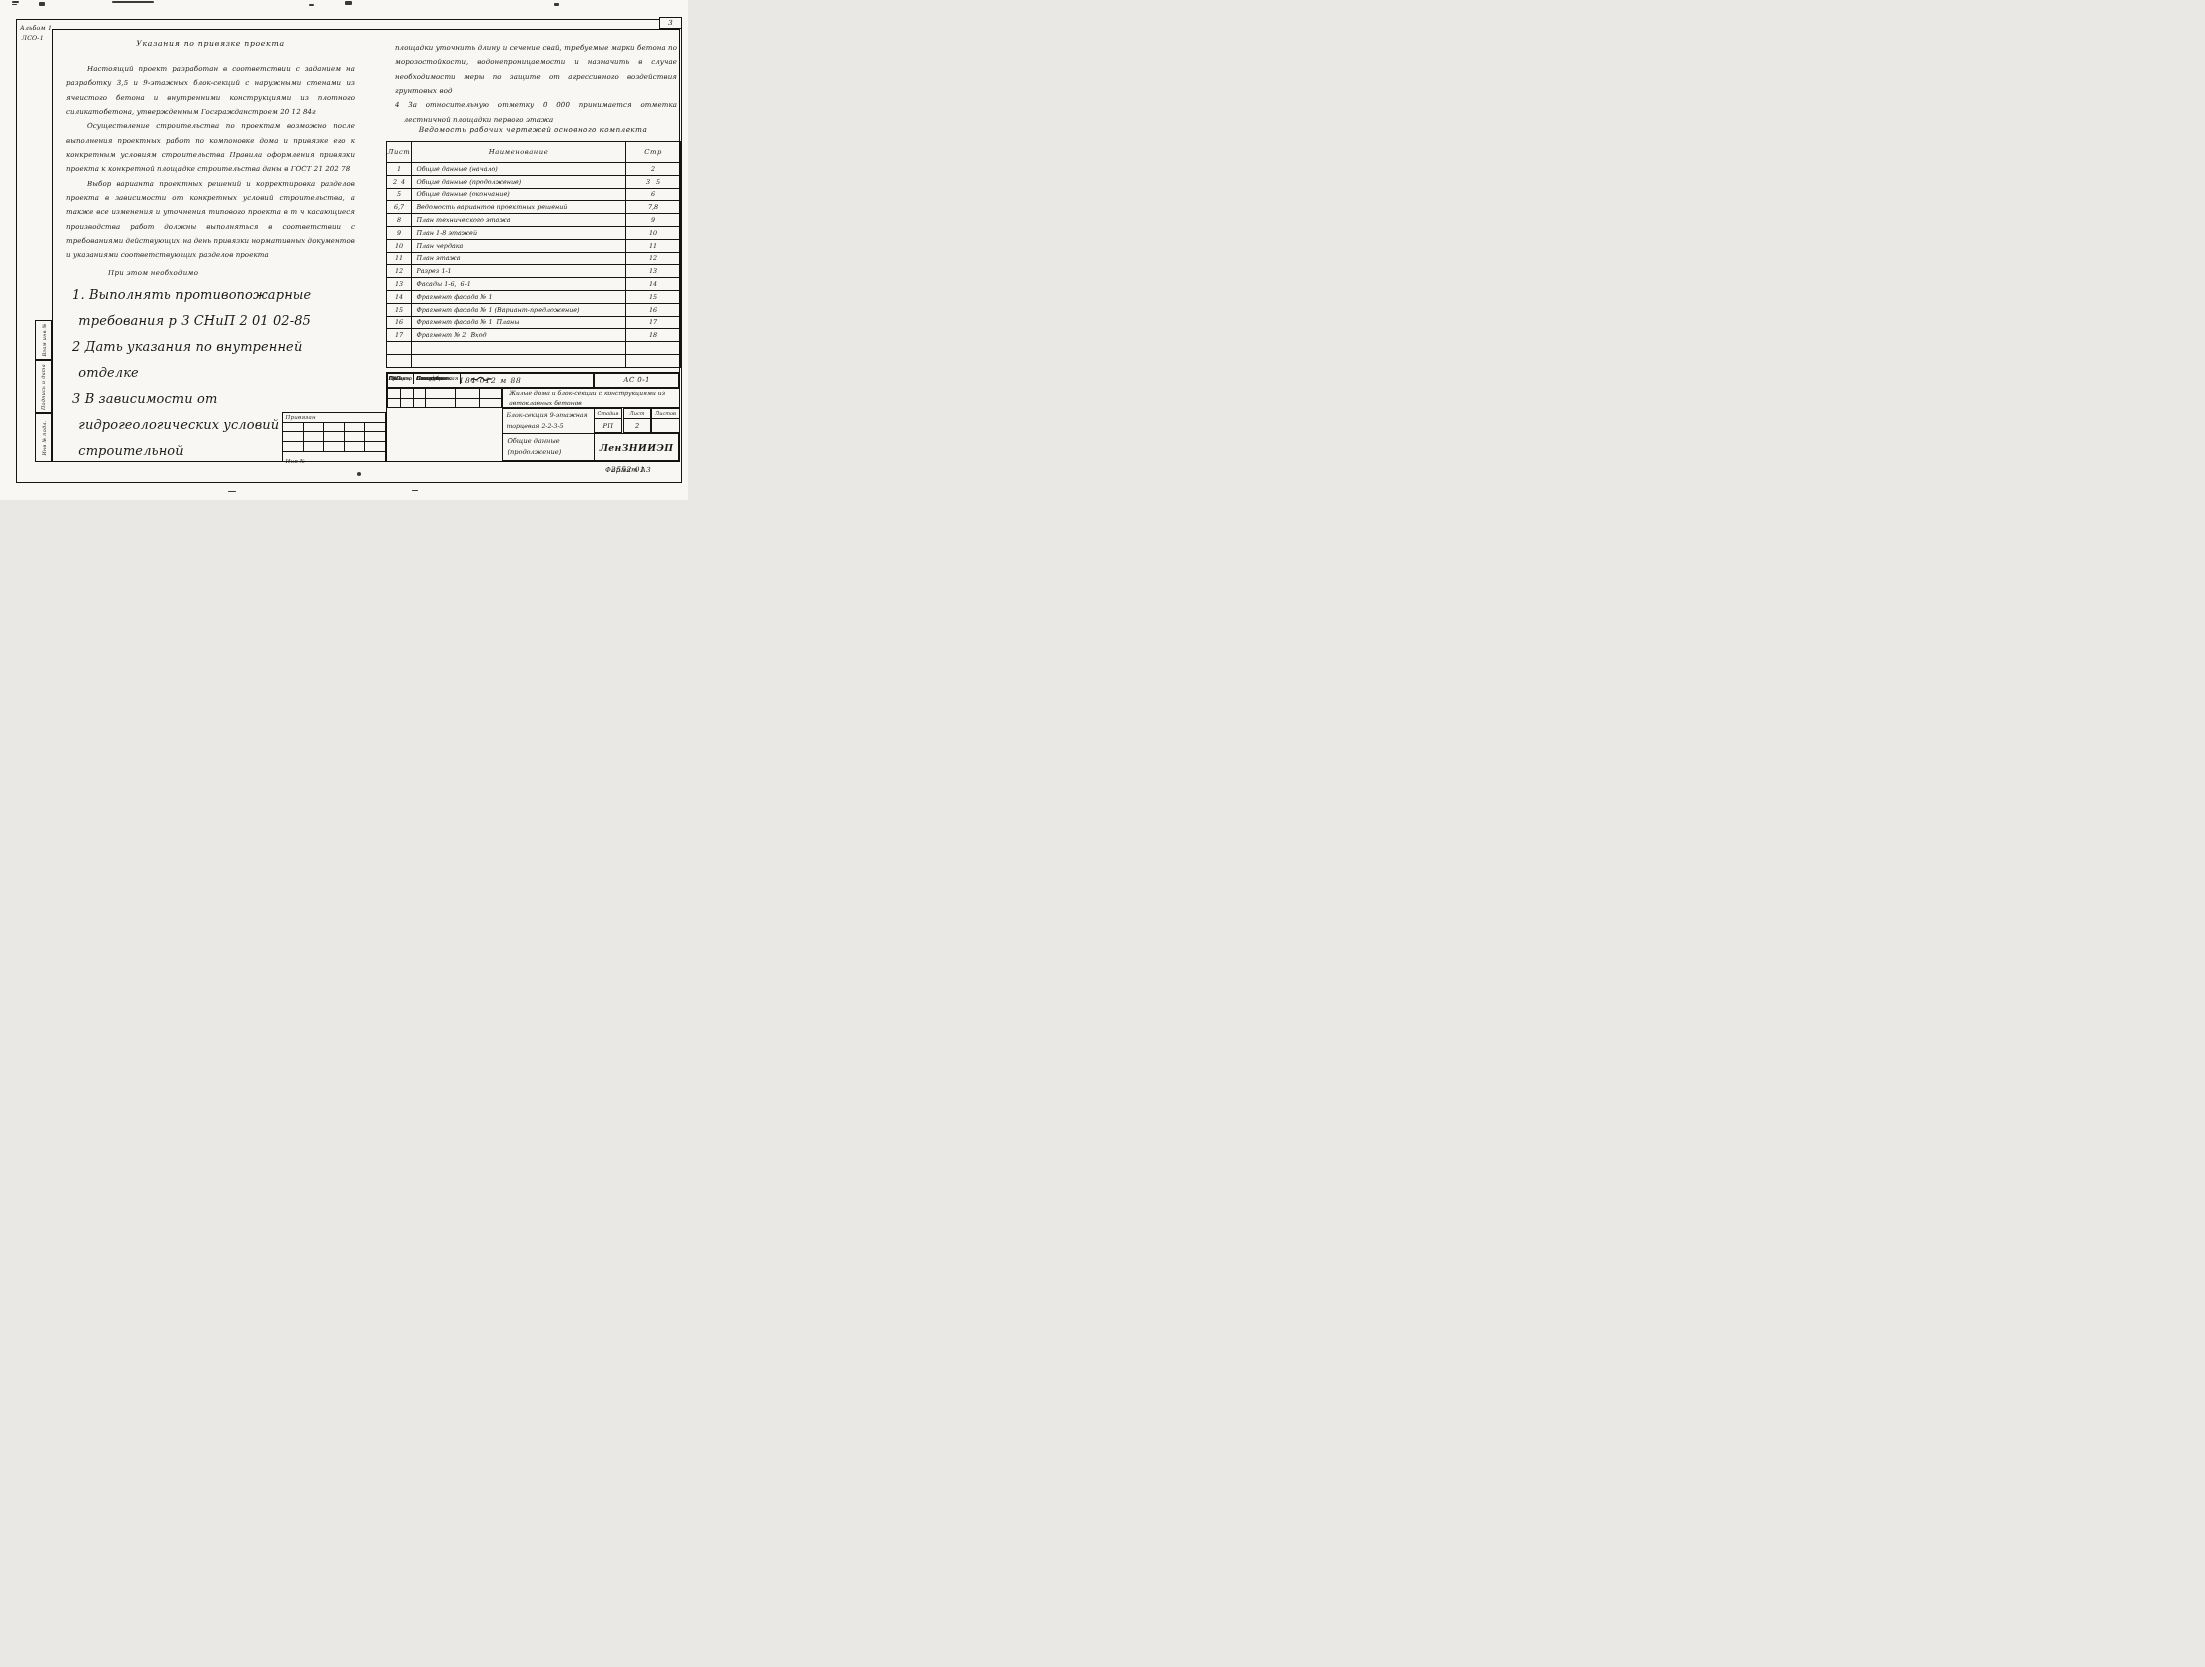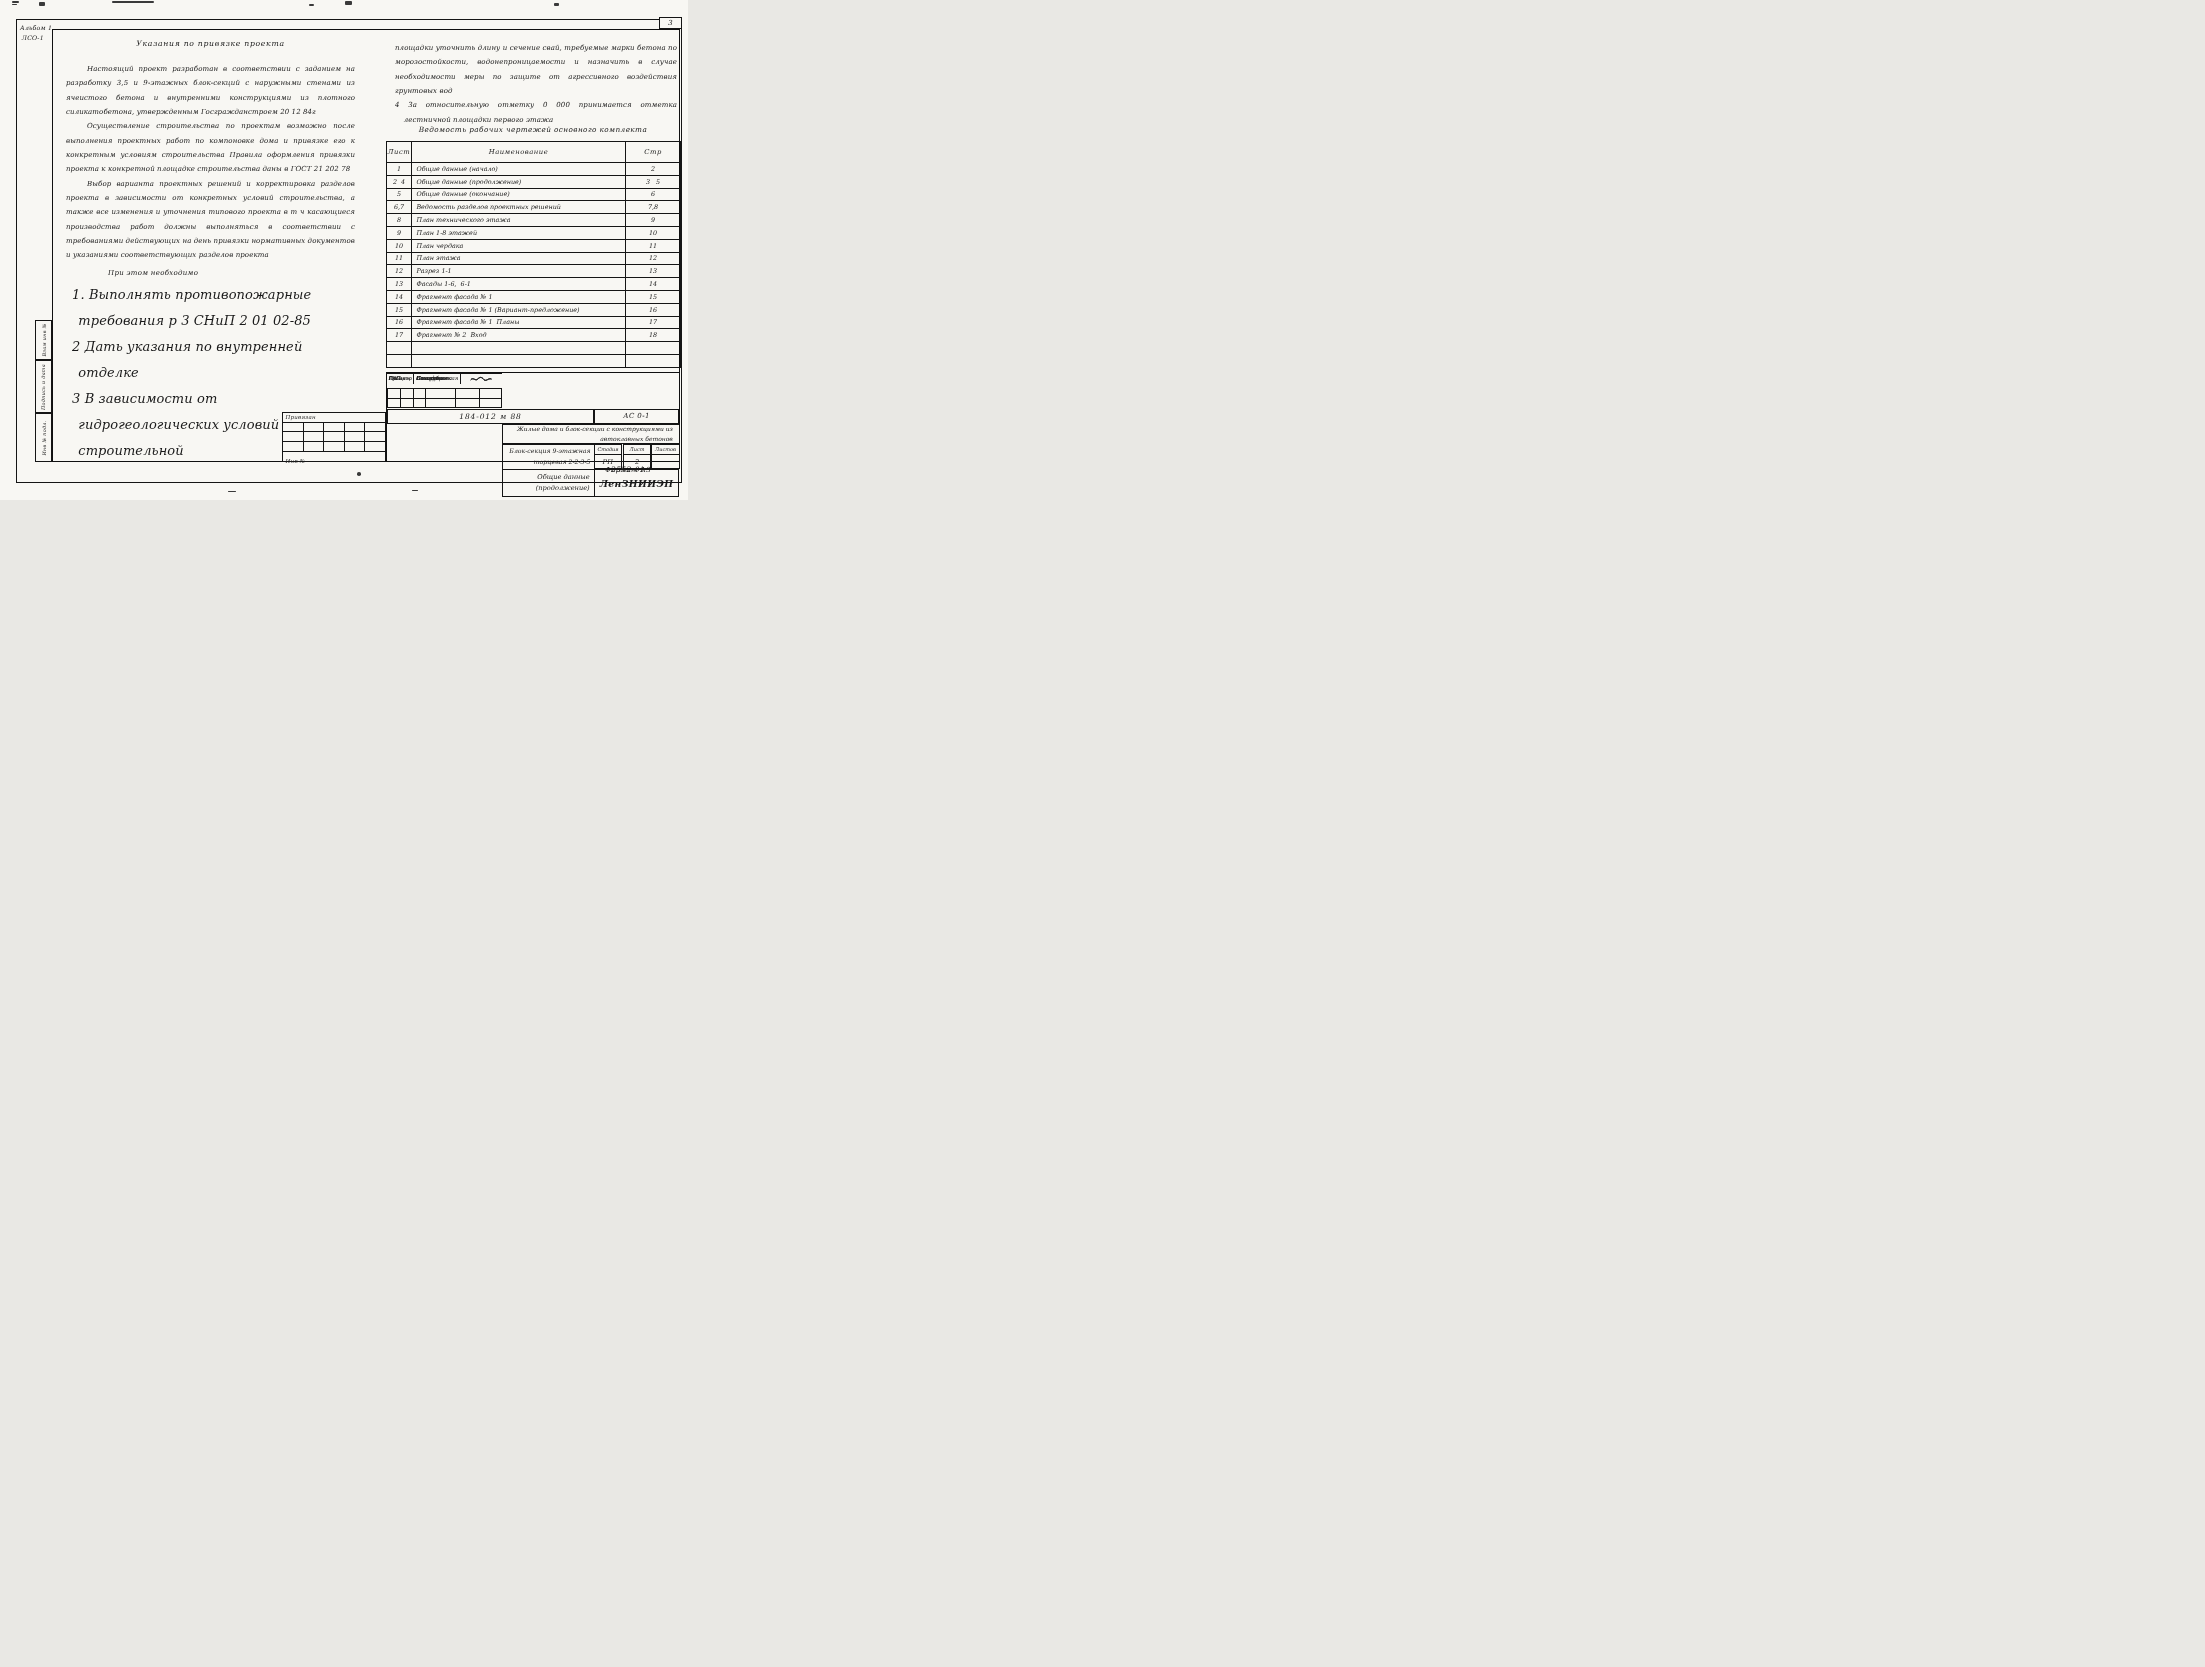--- a/index.html
+++ b/index.html
@@ -27,21 +27,21 @@
   .right-col .hang { text-indent:-8.8px; padding-left:8.8px; }
 
   .ved-title { position:absolute; left:386px; top:125px; width:294px; text-align:center; font-size:7.3px; letter-spacing:0.4px; }
   table.ved { position:absolute; left:386px; top:141px; width:294px; border-collapse:collapse; table-layout:fixed; }
   .ved th, .ved td { border:0.9px solid #151515; font-weight:normal; }
   .ved th { height:21px; font-size:6.8px; letter-spacing:0.5px; }
   .ved td { height:12.8px; font-size:6.4px; padding:0 4.4px; white-space:pre; overflow:hidden; }
   .ved td.c { text-align:center; padding:0 0.9px; }
 
   .tb { position:absolute; left:386px; top:372px; width:294px; height:90px; border:1.1px solid #101010; background:#f8f7f3; }
-  .tb .cell { position:absolute; border:0.7px solid #151515; display:flex; align-items:center; justify-content:center; text-align:right;margin-top:36px; }
+  .tb .cell { position:absolute; border:0.7px solid #151515; display:flex; align-items:center; justify-content:center; text-align:left; }
   .izm { position:absolute; left:0; top:14.6px; width:115px; height:20px; border:0.7px solid #151515; }
   .izm i { position:absolute; top:0; bottom:0; width:0.7px; background:#151515; }
   .izm b { position:absolute; left:0; right:0; top:9.7px; height:0.7px; background:#151515; }
   .sig-row { position:absolute; left:0; width:115px; height:10.7px; display:flex; border-top:0.7px solid #151515; }
   .sig-row .role { width:27px; border-right:0.7px solid #151515; font-size:5px; font-style:italic; padding:1.3px 0.9px 0 1.8px; }
   .sig-row .name { width:47px; border-right:0.7px solid #151515; font-size:5.5px; font-style:italic; padding:1.3px 0.9px 0 2.2px; }
   .sig-row .sig  { flex:1; display:flex; align-items:center; justify-content:center; }
 
   .pv { position:absolute; left:282px; top:412px; width:104px; height:50px; border:0.9px solid #151515; background:#f8f7f3; }
   .pv-label { height:9.7px; border-bottom:0.7px solid #151515; font-size:5.5px; font-style:italic; padding:0.9px 0 0 2.6px; letter-spacing:0.2px; }
@@ -134,21 +134,21 @@
           <td class="hand">Общие данные (продолжение)</td>
           <td class="c hand">3   5</td>
         </tr>
         <tr>
           <td class="c hand">5</td>
           <td class="hand">Общие данные (окончание)</td>
           <td class="c hand">6</td>
         </tr>
         <tr>
           <td class="c hand">6,7</td>
-          <td class="hand">Ведомость разделов проектных решений</td>
+          <td class="hand">Ведомость вариантов проектных решений</td>
           <td class="c hand">7,8</td>
         </tr>
         <tr>
           <td class="c hand">8</td>
           <td class="hand">План технического этажа</td>
           <td class="c hand">9</td>
         </tr>
         <tr>
           <td class="c hand">9</td>
           <td class="hand">План 1-8 этажей</td>

